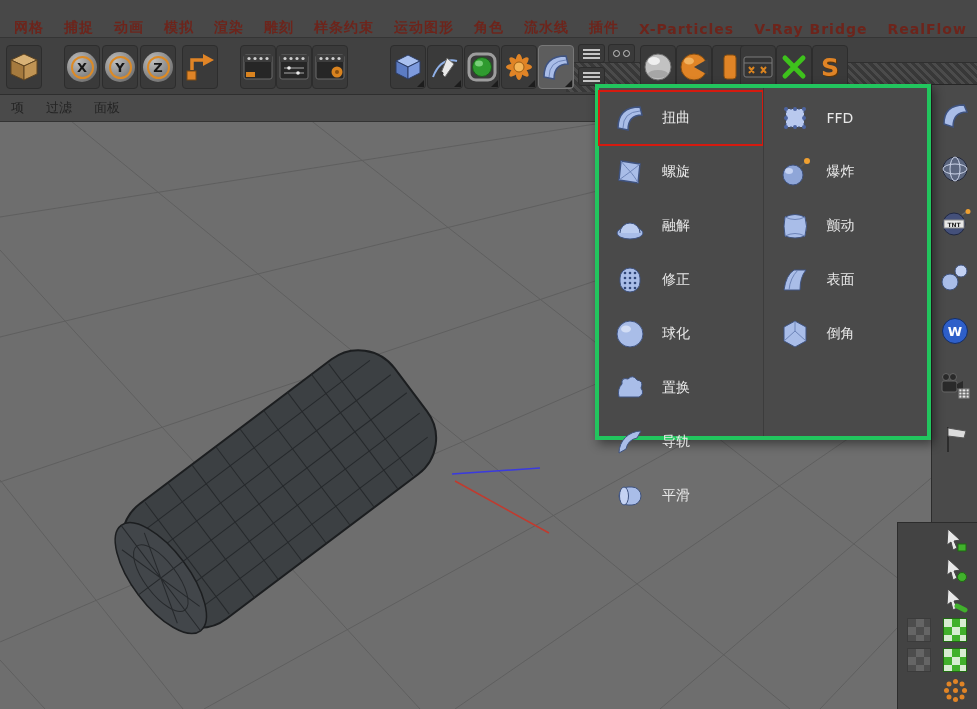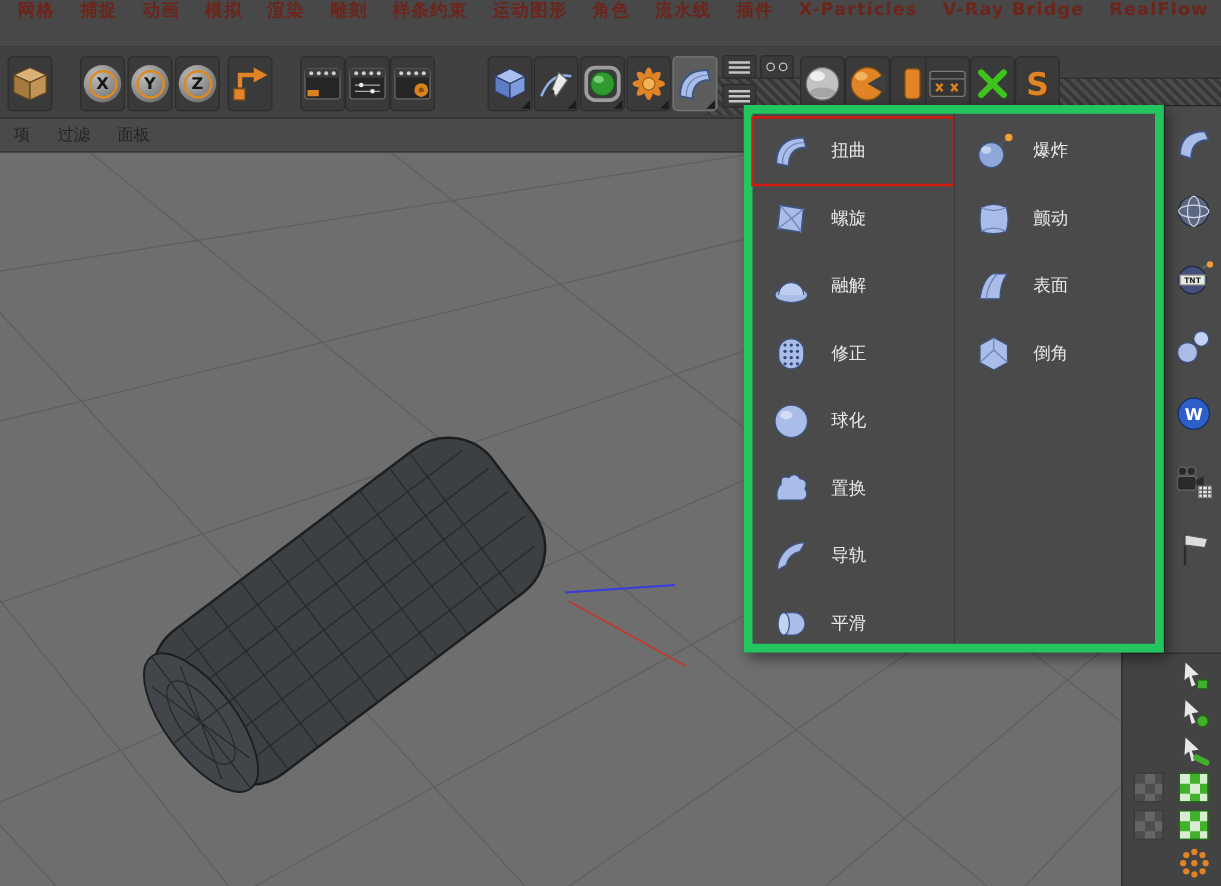--- a/index.html
+++ b/index.html
@@ -1,21 +1,21 @@
 <!DOCTYPE html>
 <html><head>
 <meta charset="utf-8">
 <style>
   *{margin:0;padding:0;box-sizing:border-box}
   html,body{width:977px;height:709px;background:#6e6e6e;font-family:"DejaVu Sans","Liberation Sans",sans-serif;overflow:hidden}
   svg{display:block}
   .screen{position:relative;width:977px;height:709px;background:#6e6e6e;overflow:hidden}
 
   
-  .menubar{position:absolute;left:0;top:0;width:100%;height:38px;background:#484848;border-bottom:1px solid #353535;display:flex;align-items:flex-start;padding-left:4px;z-index:5}
+  .menubar{position:absolute;left:0;top:0;width:100%;height:38px;background:#484848;border-bottom:1px solid #353535;display:flex;align-items:flex-end;padding-left:4px;z-index:5}
   .mitem{color:#6d241b;font-size:14px;font-weight:700;letter-spacing:1px;padding:0 10px;white-space:nowrap;cursor:default}
 
   
   .toolbar{position:absolute;left:0;top:38px;width:100%;height:57px;background:#414141;border-bottom:1px solid #2e2e2e;z-index:4}
   .tb{position:absolute;top:7px;width:36px;height:44px;background:#3a3a3a;border:1px solid #2d2d2d;border-radius:4px;display:flex;align-items:center;justify-content:center}
   .tb.active{background:#5d5d5d;border-color:#787878}
   .cor{position:absolute;right:1px;bottom:1px;width:0;height:0;border-left:7px solid transparent;border-bottom:7px solid #1c1c1c}
   .axc{width:30px;height:30px;border-radius:50%;background:radial-gradient(circle at 35% 30%,#bdbdbd,#767676 75%);display:flex;align-items:center;justify-content:center}
   .axl{width:23px;height:23px;border:2.5px solid #dc8a25;border-radius:50%;display:flex;align-items:center;justify-content:center;font-weight:700;font-size:13px;color:#161616}
   .stripes{position:absolute;left:566px;top:24px;right:0;height:30px;background:repeating-linear-gradient(45deg,#383838 0 3px,#4b4b4b 3px 6px);border-top:1px solid #2f2f2f}
@@ -26,21 +26,21 @@
   .mats{font-size:25px;font-weight:800;color:#e08426;text-shadow:1px 1px 0 #5e3608}
 
   
   .vmenu{position:absolute;left:0;top:95px;width:100%;height:27px;background:#4a4a4a;border-bottom:1px solid #333;display:flex;align-items:center;gap:4px;padding-left:2px;z-index:3}
   .vitem{color:#242424;font-size:13px;padding:0 9px;white-space:nowrap;cursor:default}
 
   
   .viewport{position:absolute;left:0;top:122px;width:977px;height:587px;background:#6e6e6e;z-index:1}
 
   
-  .flyout{position:absolute;left:595px;top:84px;width:336px;height:438px;background:#4a4a4a;border:7px solid #22c55e;box-shadow:3px 4px 10px rgba(0,0,0,.45);display:flex;z-index:10}
+  .flyout{position:absolute;left:595px;top:84px;width:336px;height:356px;background:#4a4a4a;border:4px solid #22c55e;box-shadow:3px 4px 10px rgba(0,0,0,.45);display:flex;z-index:10}
   .fcol{flex:1;padding-top:3px}
   .fcol + .fcol{border-left:1px solid #3c3c3c}
   .fitem{height:54px;display:flex;align-items:center;gap:14px;padding-left:13px;cursor:default}
   .fitem.highlighted{outline:2px solid #d51a0f;outline-offset:-1px}
   .fic{width:36px;height:36px;display:flex;align-items:center;justify-content:center}
   .flabel{color:#e8e8e8;font-size:14px;white-space:nowrap}
 
   
   .strip{position:absolute;left:931px;top:84px;width:46px;height:438px;background:#4a4a4a;border-left:1px solid #2c2c2c;border-top:1px solid #262626;z-index:9;padding-top:3px}
   .sit{height:54px;display:flex;align-items:center;justify-content:center}
@@ -378,20 +378,38 @@
             <ellipse cx="11" cy="17" rx="4.5" ry="9" fill="#c4d2f2" stroke="#3f5380"></ellipse>
           </svg>
         </span>
         <span class="flabel">平滑</span>
       </div>
 
     </div>
     <div class="fcol">
 
 
+      <div class="fitem">
+        <span class="fic">
+          <svg width="34" height="34" viewBox="0 0 34 34">
+            <rect x="8" y="8" width="18" height="18" fill="#b9c9ee" stroke="#3f5380" stroke-dasharray="2 2"></rect>
+            <g fill="#4d64a0">
+              <circle cx="8" cy="8" r="2"></circle>
+                <circle cx="17" cy="8" r="2"></circle>
+                <circle cx="26" cy="8" r="2"></circle>
+              <circle cx="8" cy="17" r="2"></circle>
+                <circle cx="26" cy="17" r="2"></circle>
+              <circle cx="8" cy="26" r="2"></circle>
+                <circle cx="17" cy="26" r="2"></circle>
+                <circle cx="26" cy="26" r="2"></circle>
+            </g>
+          </svg>
+        </span>
+        <span class="flabel">FFD</span>
+      </div>
 
       <div class="fitem">
         <span class="fic">
           <svg width="34" height="34" viewBox="0 0 34 34">
             <circle cx="15" cy="20" r="10" fill="#8fa6d8" stroke="#3f5380"></circle>
             <ellipse cx="11" cy="16" rx="4" ry="3" fill="#c4d2f2"></ellipse>
             <path d="M22 12 Q26 8 29 7" stroke="#555" fill="none" stroke-width="2"></path>
             <circle cx="29" cy="6" r="3" fill="#f0a030"></circle>
           </svg>
         </span>

